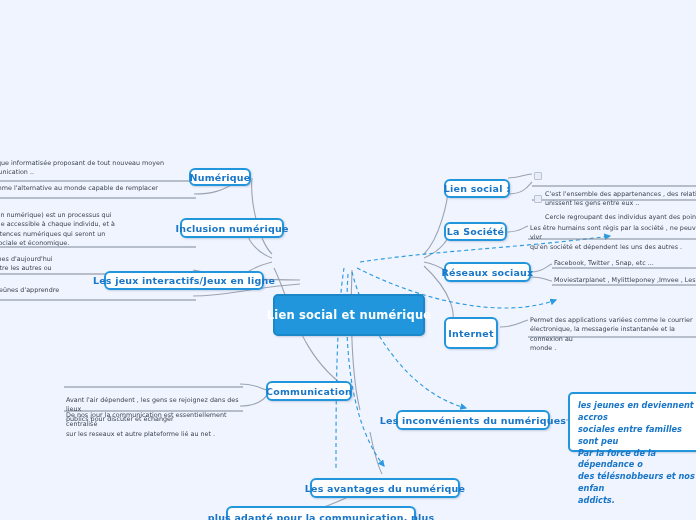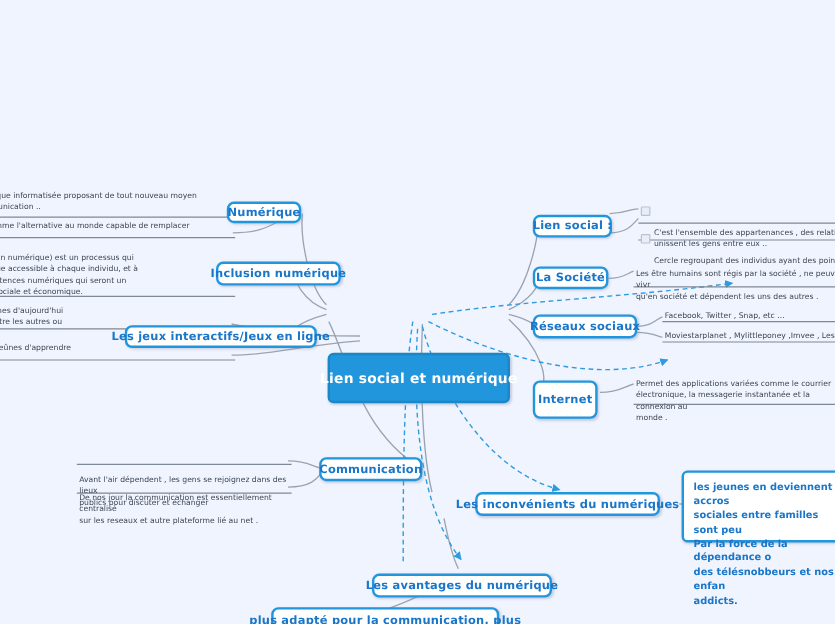--- a/index.html
+++ b/index.html
@@ -201,21 +201,21 @@
 
   <div class="node" style="left:310px; top:478px; width:150px; height:20px;">
     <span>Les avantages du numérique</span>
   </div>
 
   <div class="node clipped-bottom" style="left:226px; top:506px; width:190px; height:22px;">
     <span>plus adapté pour la communication, plus</span>
   </div>
 
   <div class="callout" style="left:568px; top:392px; width:140px; height:60px;">
-    <span style="white-space:pre-line;">les jeunes en deviennent accros
+    <span style="white-space:pre-line;font-style:italic;">les jeunes en deviennent accros
 sociales entre familles sont peu
 Par la force de la dépendance o
 des télésnobbeurs et nos enfan
 addicts.</span>
   </div>
 
   <div class="leaf" style="left:-18px; top:159px; width:210px; white-space:pre-line;">pratique informatisée proposant de tout nouveau moyen
 ommunication  ..</div>
 
   <div class="leaf" style="left:-18px; top:184px; width:210px; white-space:pre-line;">u comme l'alternative au monde capable de remplacer

